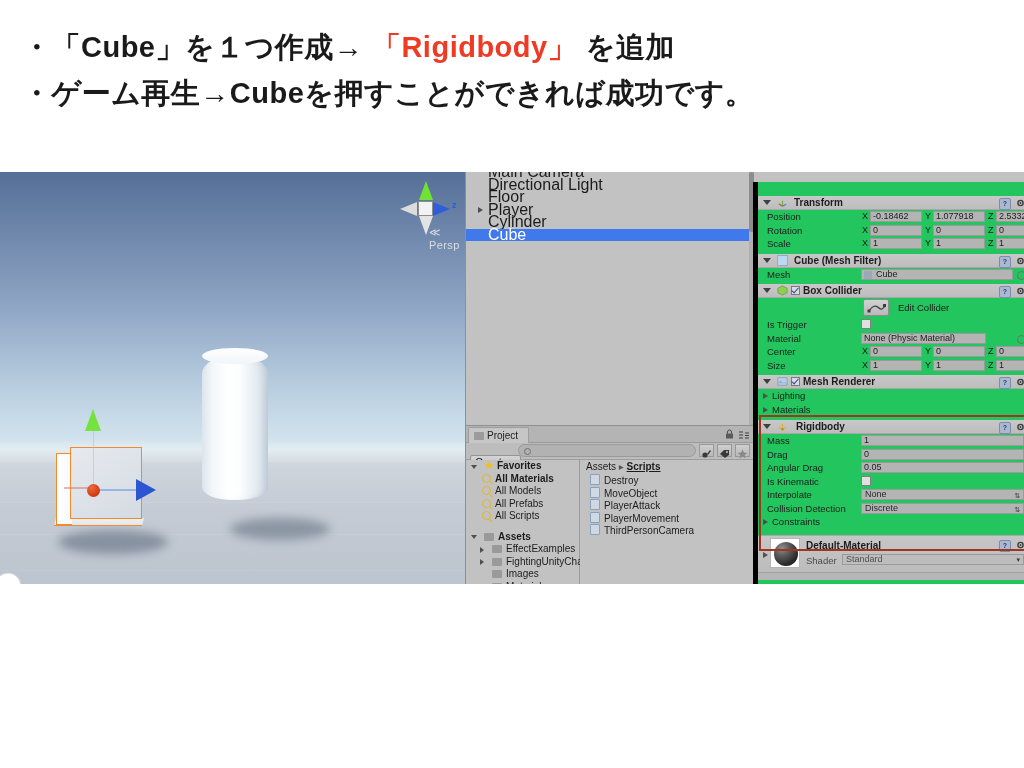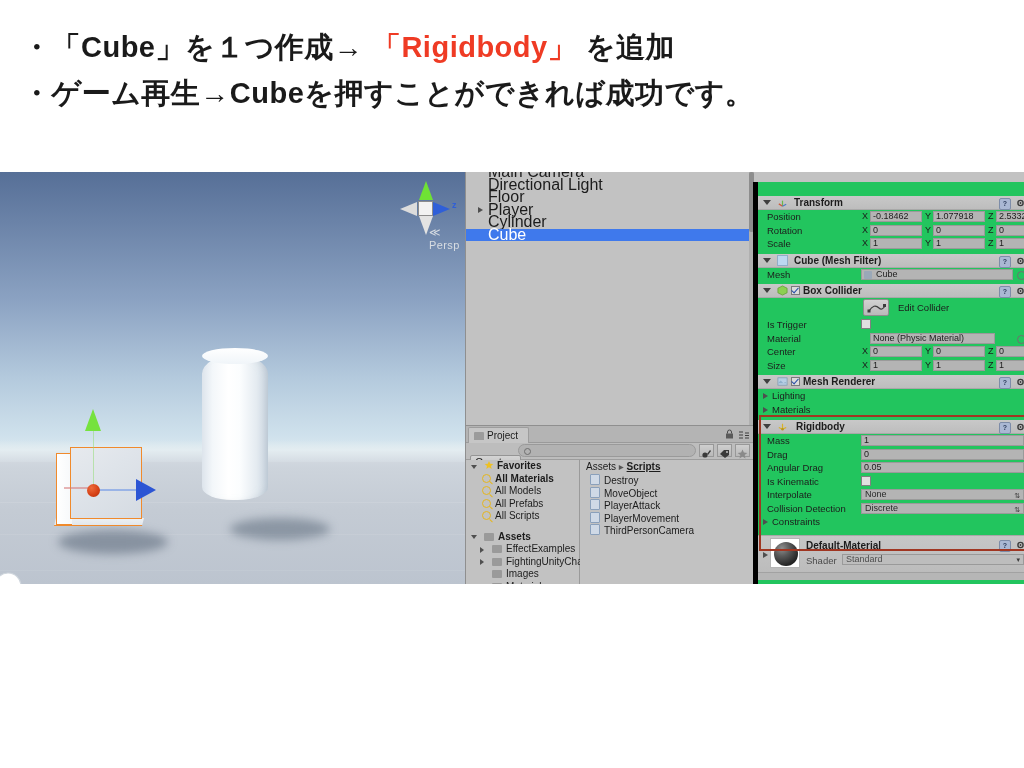--- a/index.html
+++ b/index.html
@@ -430,21 +430,21 @@
         </svg>
       </div>
       <span style="position:absolute;left:140px;top:4px;font-size:9.5px;color:#1c1c1c;">Edit Collider</span>
     </div>
     <div class="row">
       <span class="row-label">Is Trigger</span>
       <span class="chkbox" style="left:103px;"></span>
     </div>
     <div class="row">
       <span class="row-label">Material</span>
-      <span class="fld" style="left:103px;width:125px;margin-left:9px;">None (Physic Material)</span>
+      <span class="fld" style="left:103px;width:125px;">None (Physic Material)</span>
       <span style="position:absolute;left:259px;top:3px;width:7px;height:7px;border:1px solid #6f6f6f;border-radius:50%;"></span>
     </div>
     <div class="row">
       <span class="row-label">Center</span>
       <span class="axis-lbl" style="left:104px;">X</span>
       <span class="fld" style="left:112px;width:52px;">0</span>
       <span class="axis-lbl" style="left:167px;">Y</span>
       <span class="fld" style="left:175px;width:52px;">0</span>
       <span class="axis-lbl" style="left:230px;">Z</span>
       <span class="fld" style="left:238px;width:50px;">0</span>

